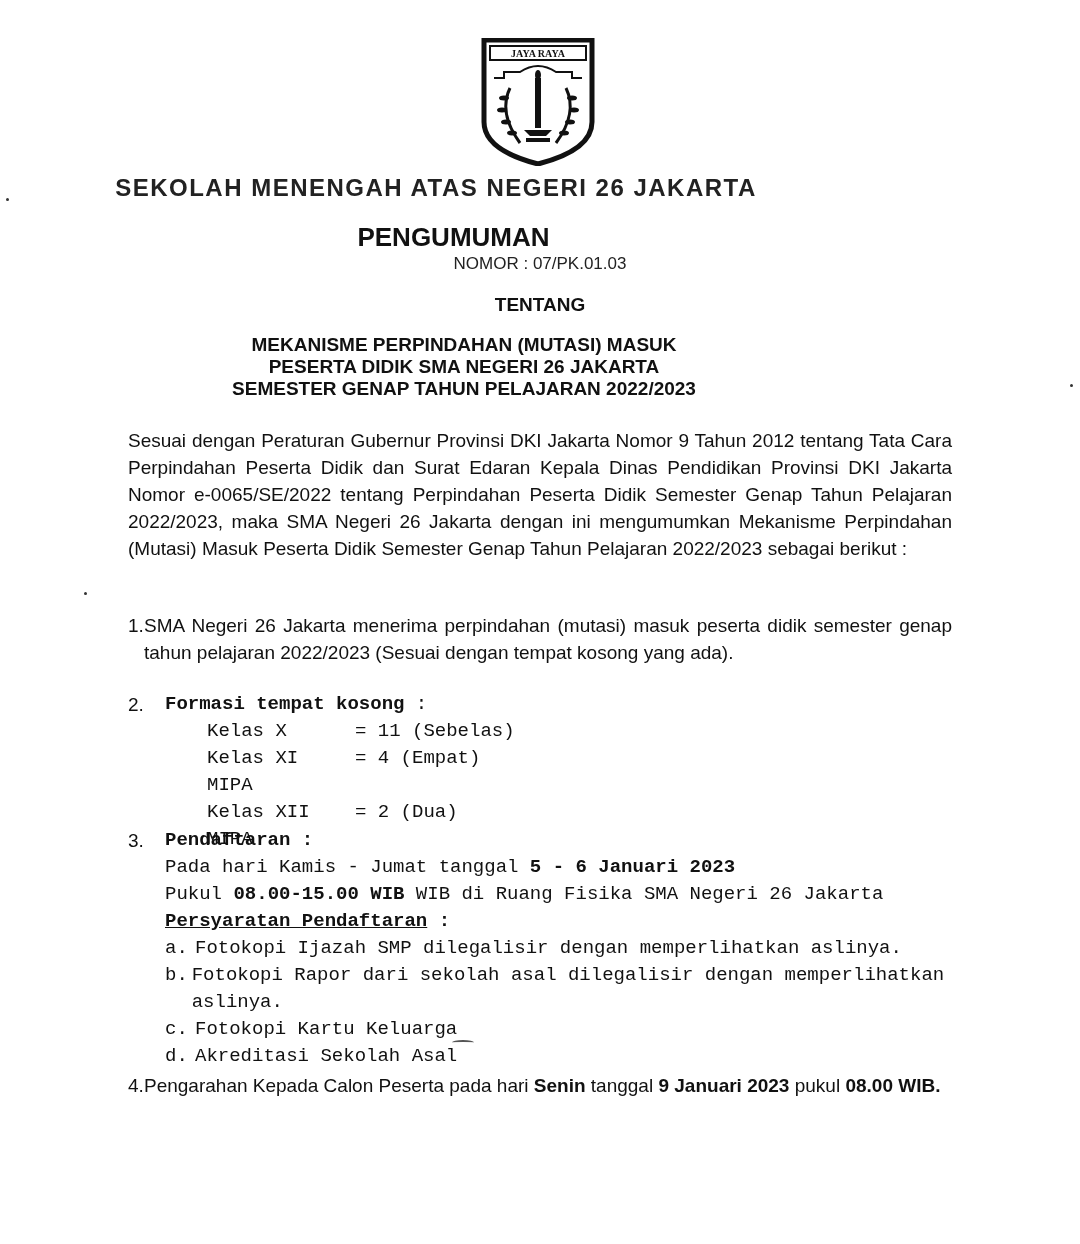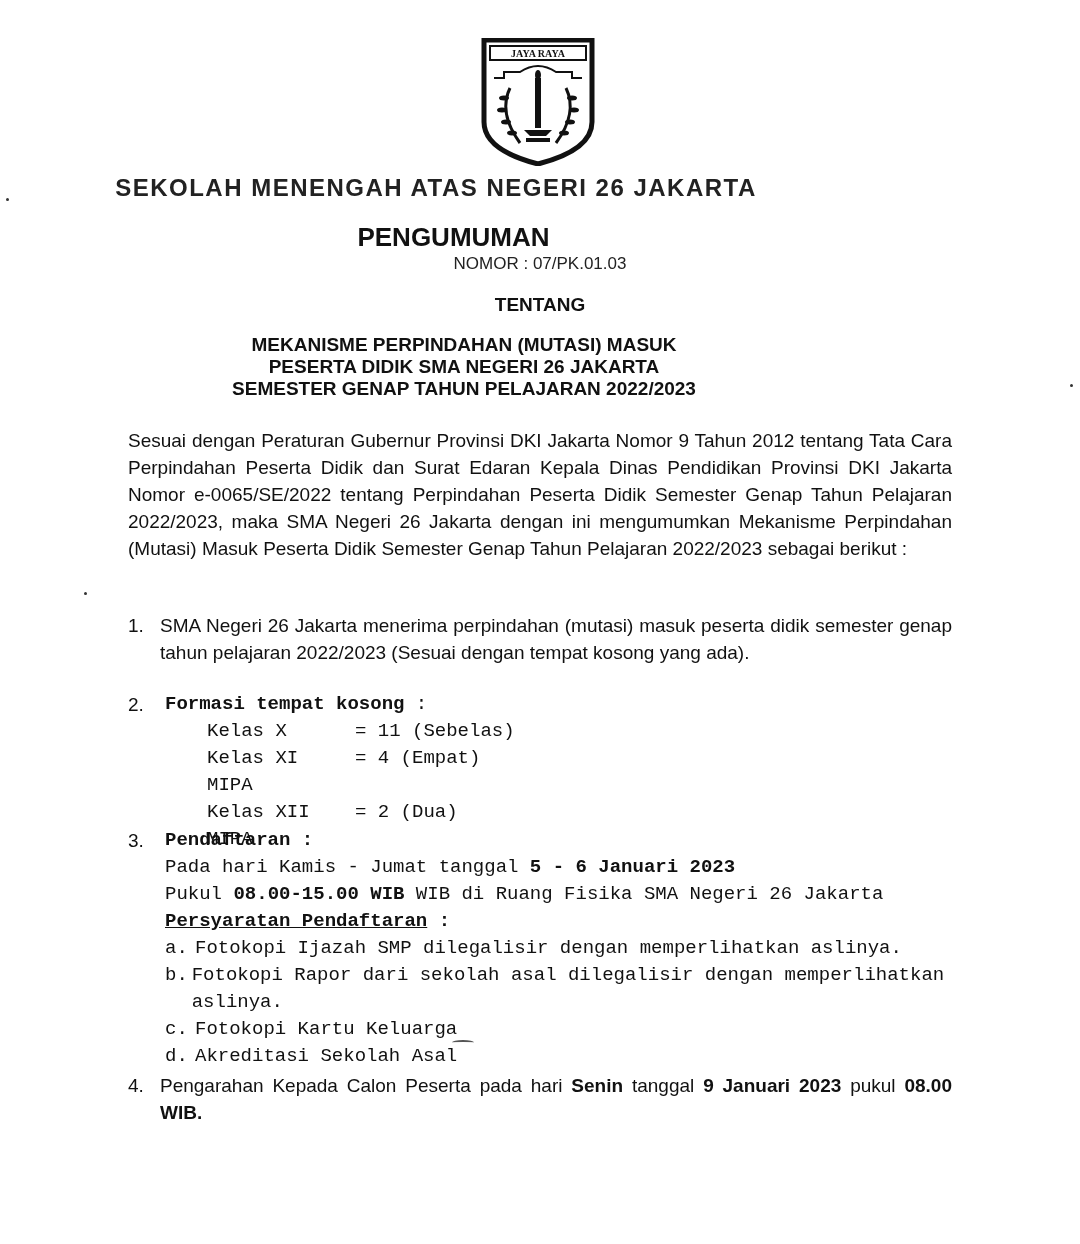--- a/index.html
+++ b/index.html
@@ -27,21 +27,21 @@
   .subject {
     position: absolute; top: 334px; left: 0; width: 928px; text-align: center;
     font-weight: bold; font-size: 19px; line-height: 22px;
   }
   .para {
     position: absolute; top: 427px; left: 128px; width: 824px;
     font-size: 19px; line-height: 27px; text-align: justify; text-align-last: left;
   }
   .list { position: absolute; left: 128px; width: 824px; font-size: 19px; line-height: 27px; }
   .num { position: absolute; left: 0; }
-  .body { margin-left: 32px; }
+  .body { margin-left: 16px; }
   .body.b2 { margin-left: 37px; font-family: Liberation Mono, monospace; }
   .j { text-align: justify; }
   .row { display: flex; }
   .k1 { width: 148px; margin-left: 42px; }
   b { font-weight: bold; }
   u { text-decoration: underline; }
   .sub { display: flex; }
   .sub .l { width: 30px; }
   .dot { position: absolute; width: 3px; height: 3px; background: #333; border-radius: 50%; }
   .squig { position: absolute; left: 452px; top: 1040px; width: 22px; height: 3px; border-top: 2px solid #555; border-radius: 50%; }

